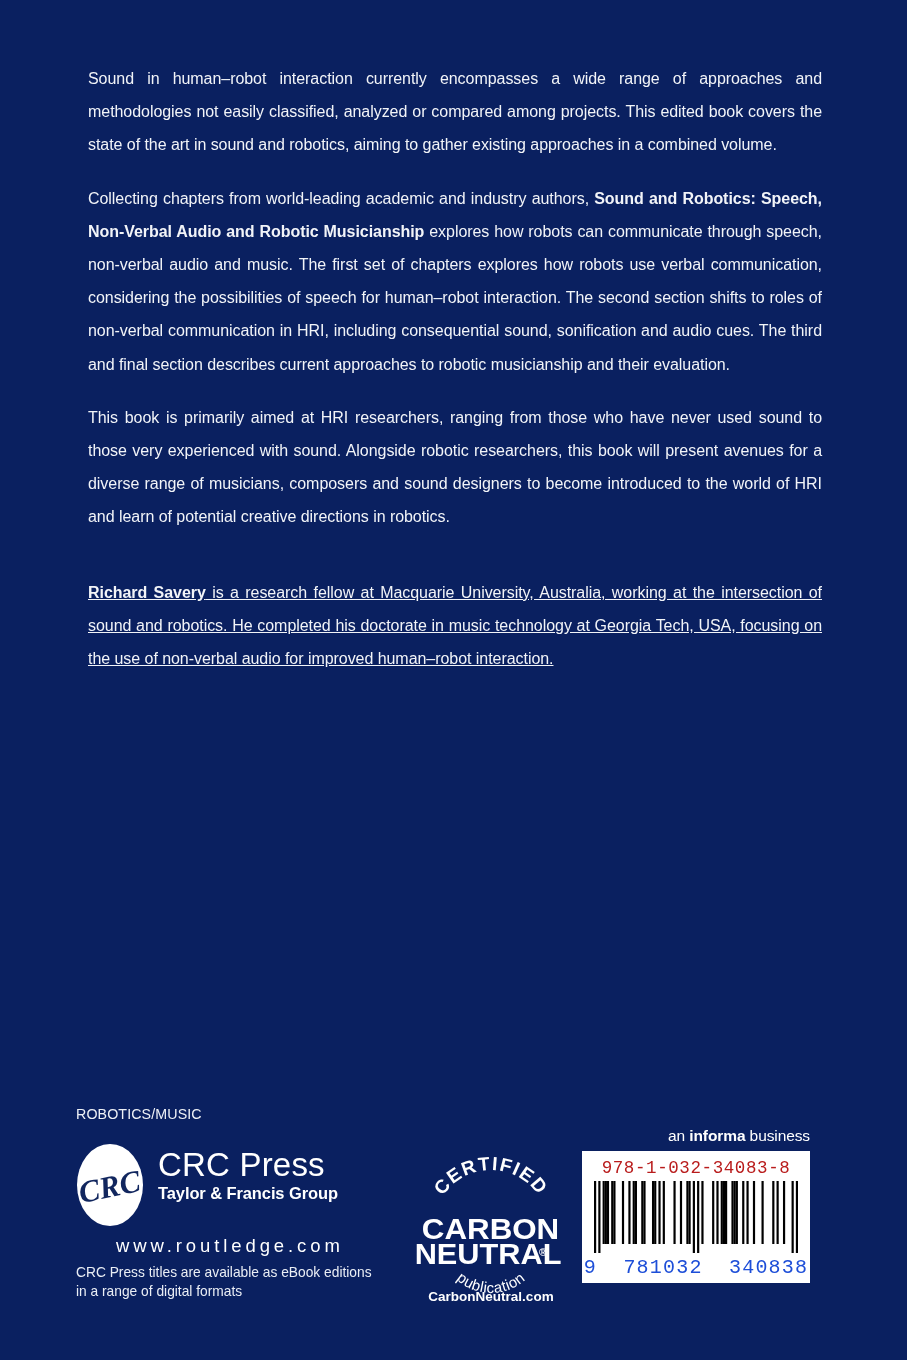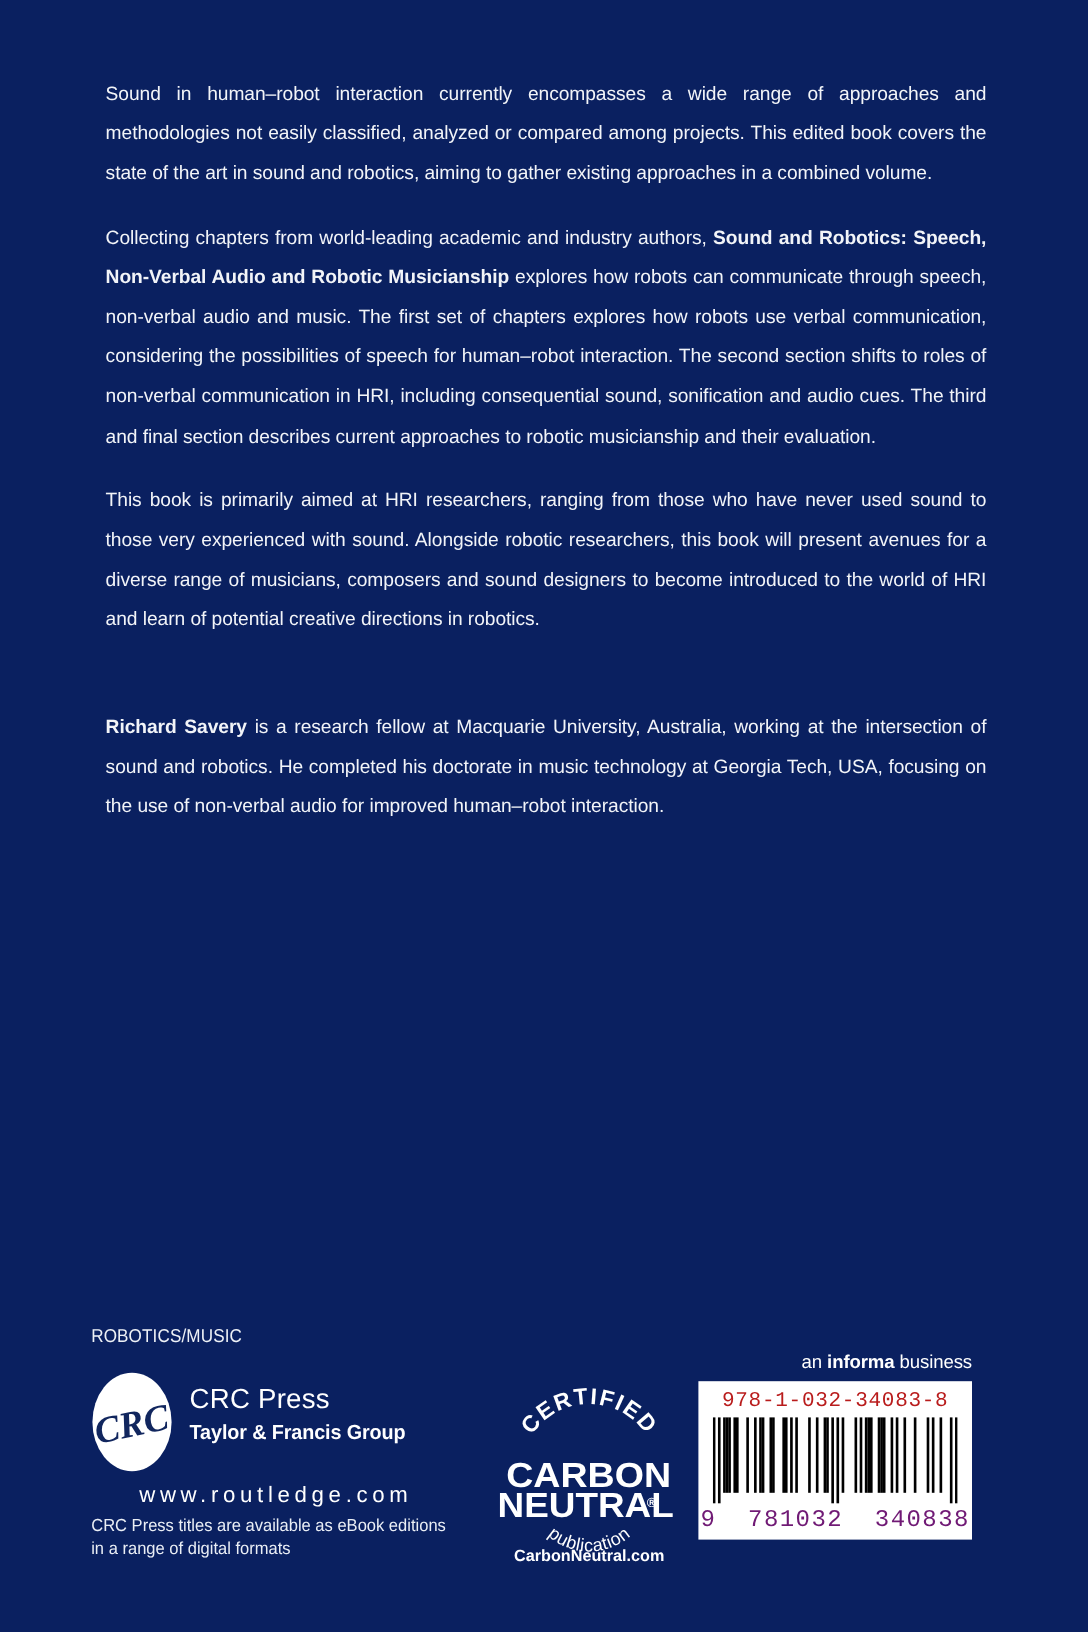--- a/index.html
+++ b/index.html
@@ -33,21 +33,22 @@
     color: #f2f4f8;
     font-size: 16px;
     line-height: 33.2px;
     text-align: justify;
     margin: 0 0 20px 0;
     letter-spacing: -0.05px;
   }
   .para:last-child { margin-bottom: 0; }
 
   .para.bio {
-    margin-top: 56px;
+    margin-top: 42px;
+    text-decoration: underline;
   }
 
   .para b {
     font-weight: bold;
   }
 
   
   .footer {
     position: absolute;
     left: 76px;
@@ -91,21 +92,21 @@
 
   .crc-name {
     position: absolute;
     left: 82px;
     top: 4px;
     width: 220px;
   }
 
   .crc-title {
     color: #ffffff;
-    font-size: 23px;
+    font-size: 33px;
     line-height: 36px;
     letter-spacing: 0.2px;
     font-family: "Liberation Sans", sans-serif;
     white-space: nowrap;
   }
 
   .crc-sub {
     color: #ffffff;
     font-size: 17px;
     line-height: 21px;
@@ -187,21 +188,21 @@
     top: 30px;
     width: 204px;
     height: 72px;
   }
 
   .ean-text {
     position: absolute;
     left: 0;
     right: 0;
     bottom: 4px;
-    color: #701a75;
+    color: #1d4ed8;
     font-family: "Liberation Mono", monospace;
     font-size: 20px;
     text-align: center;
     letter-spacing: 1.2px;
     white-space: nowrap;
   }
 </style>
 </head>
 <body>
 

